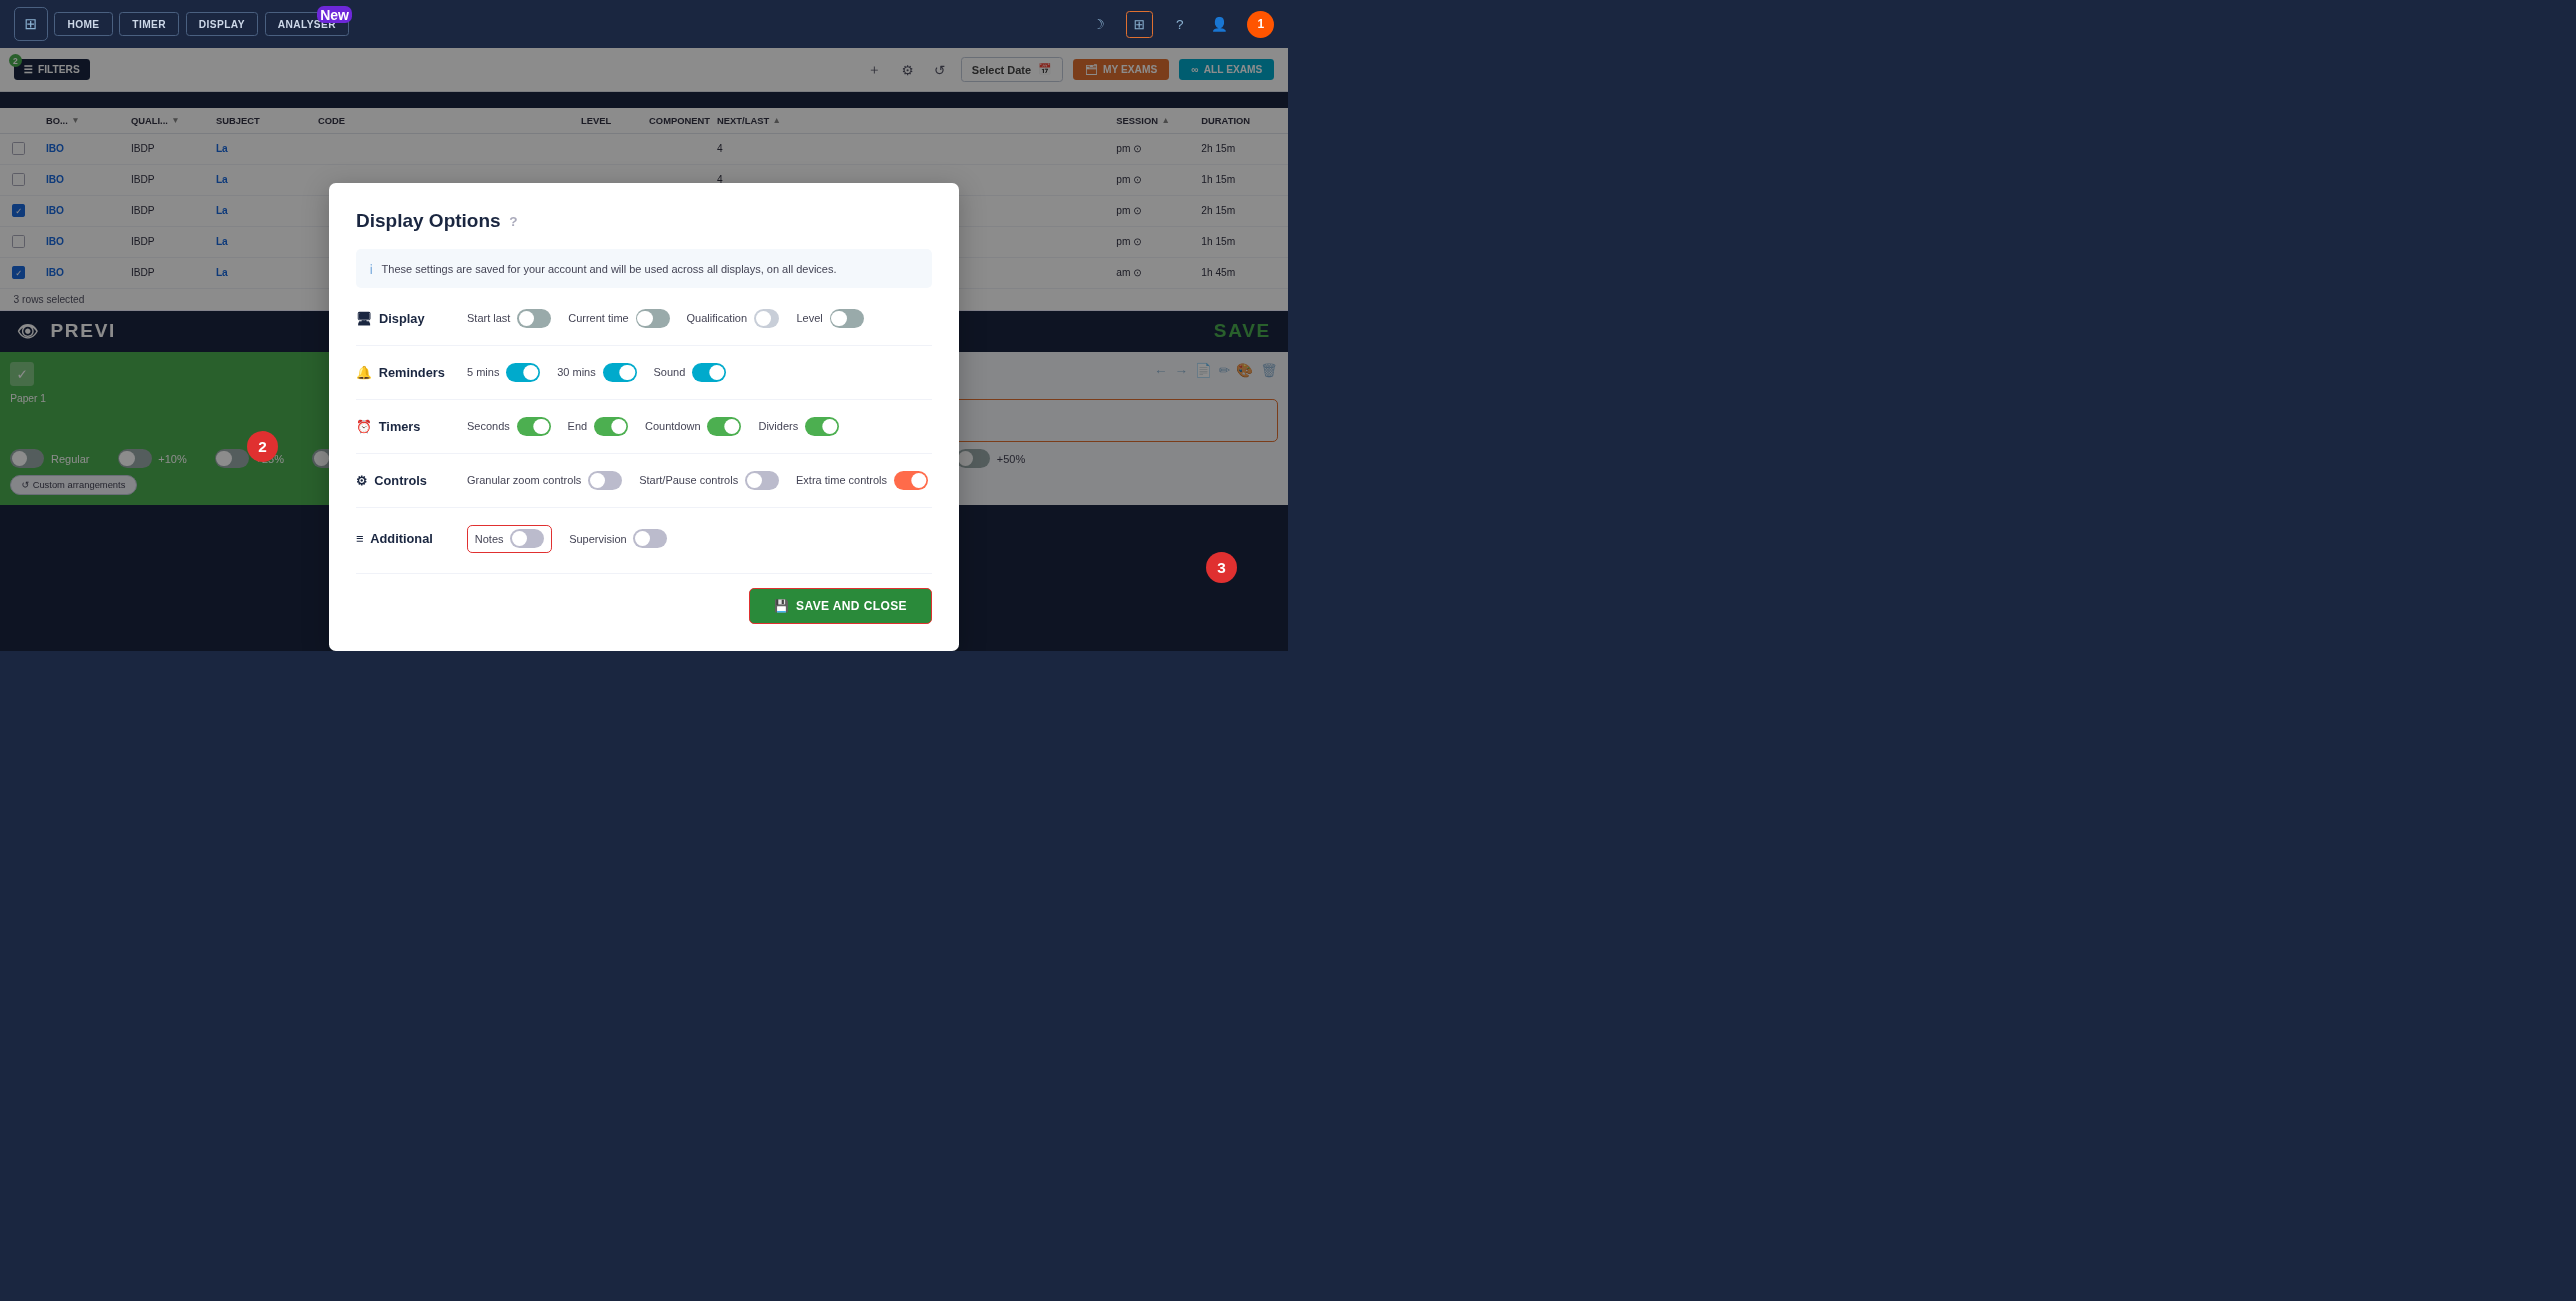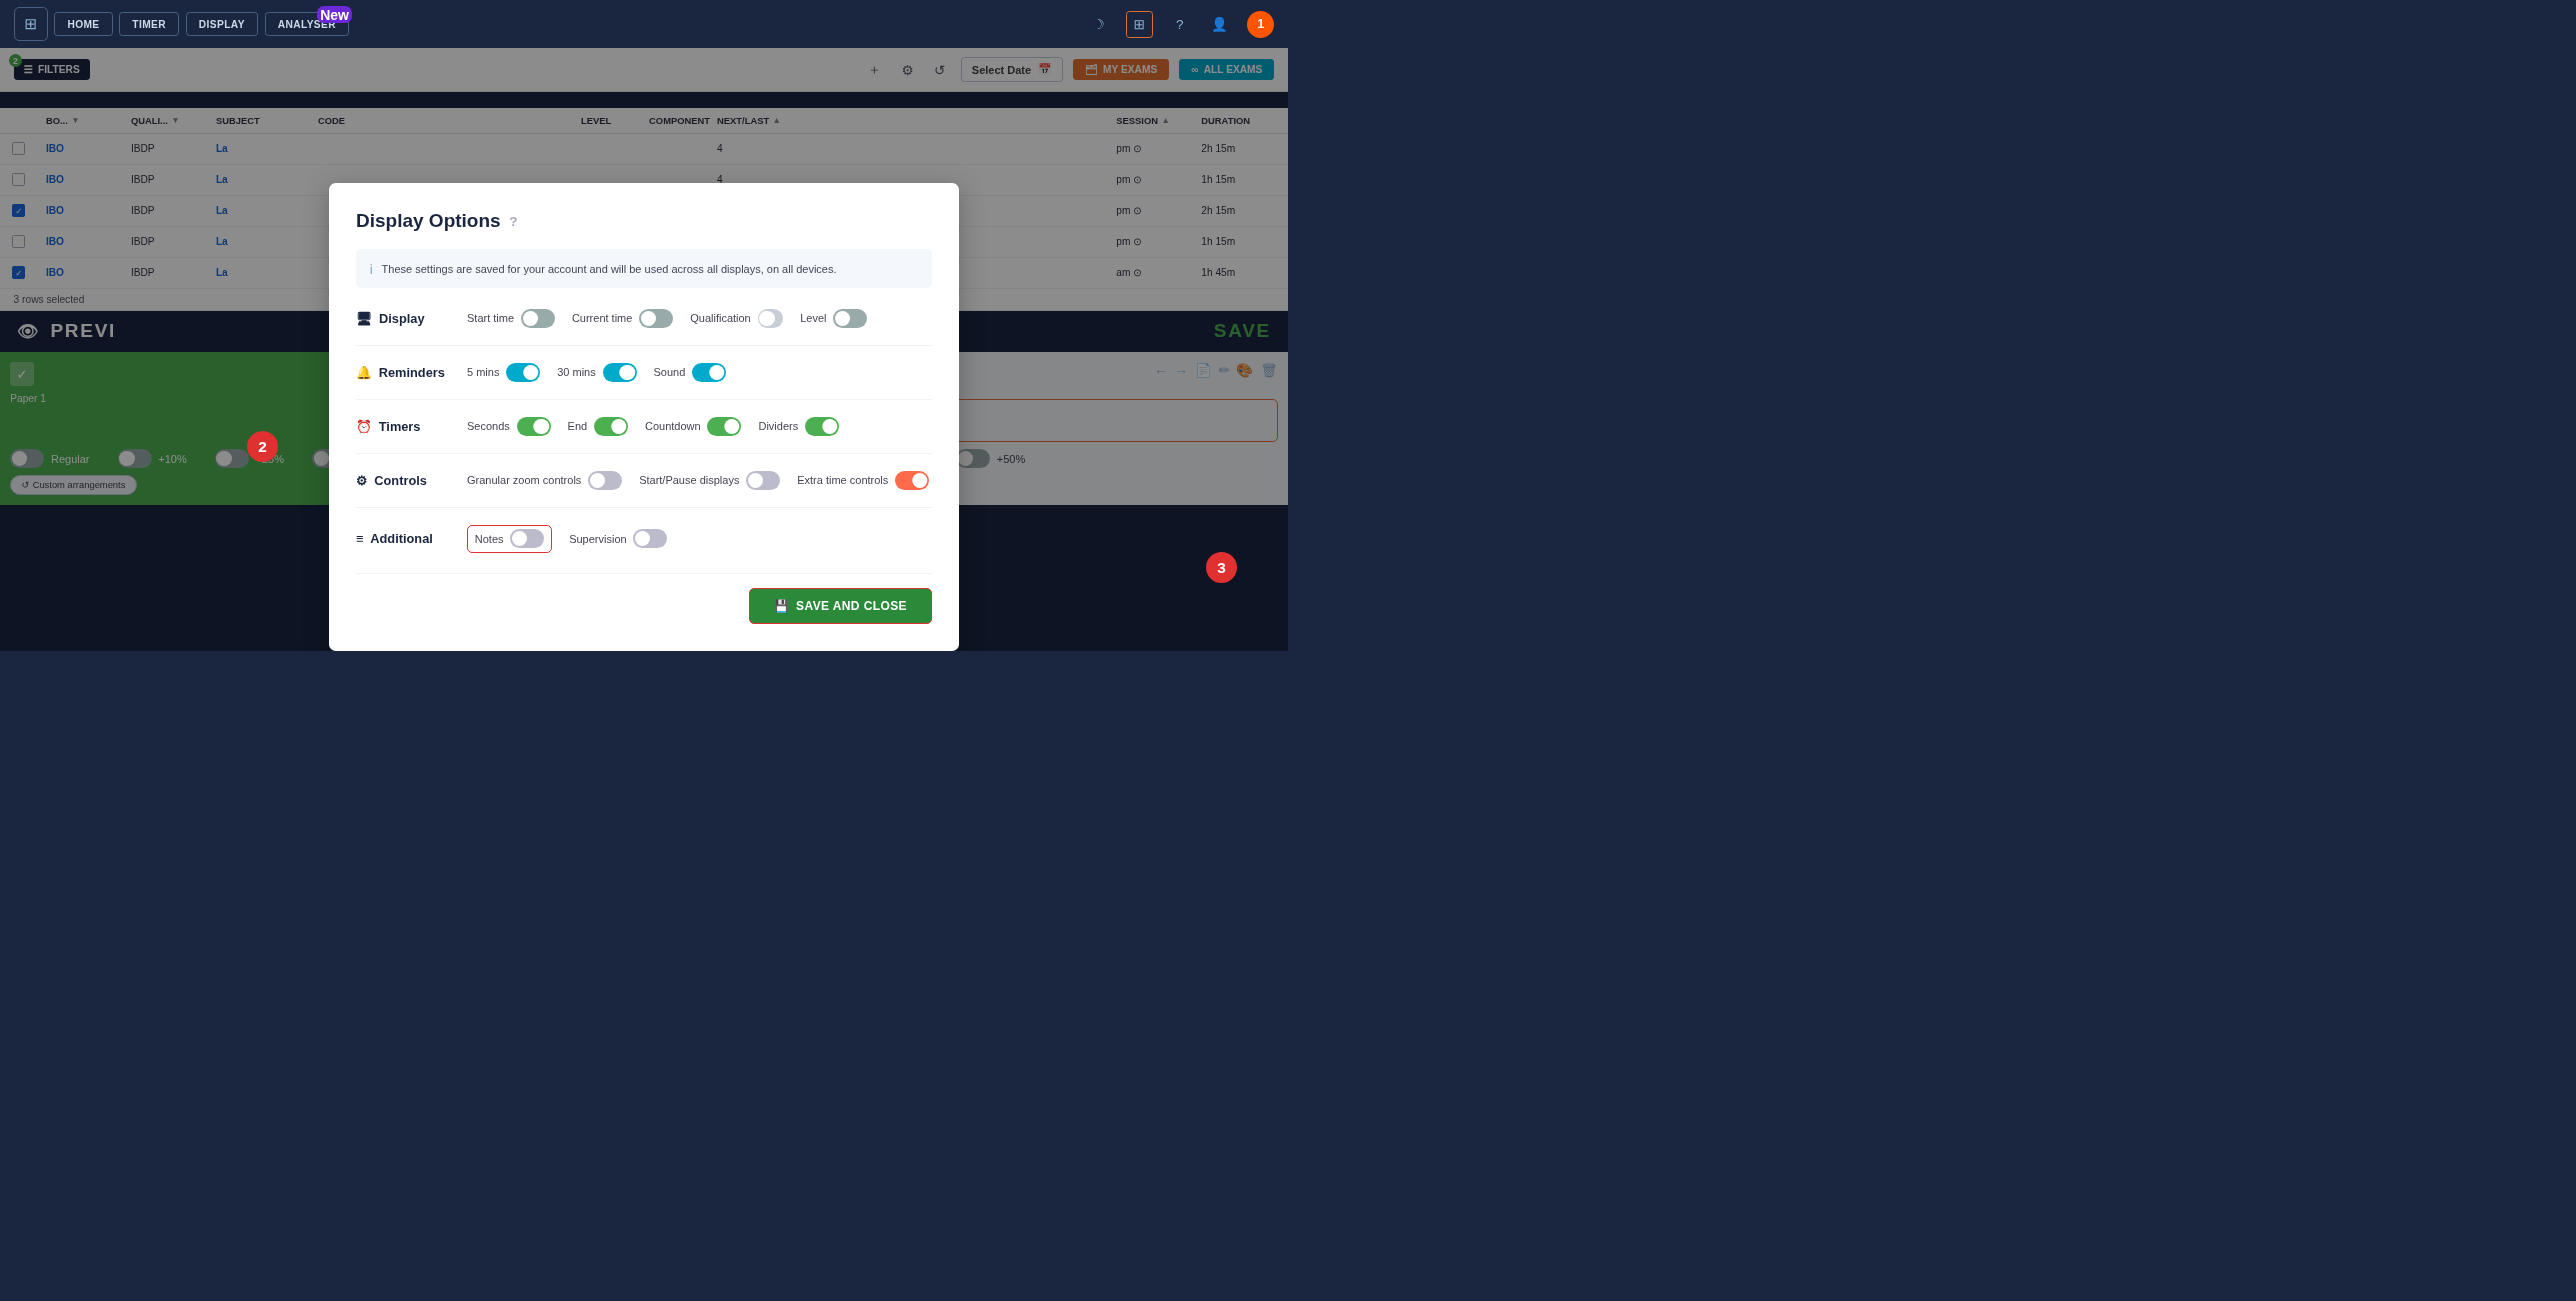--- a/index.html
+++ b/index.html
@@ -413,21 +413,21 @@
         <span>These settings are saved for your account and will be used across all displays, on all devices.</span>
       </div>
 
       <div class="option-row">
         <div class="option-label">
           <span>🖥</span>
           <span>Display</span>
         </div>
         <div class="option-controls">
           <div class="ctrl-item">
-            <span class="ctrl-text">Start time</span>
+            <span class="ctrl-text">Start last</span>
             <label class="toggle toggle-off"><input type="checkbox" style=""><span class="toggle-slider"></span></label>
           </div>
           <div class="ctrl-item">
             <span class="ctrl-text">Current time</span>
             <label class="toggle toggle-off"><input type="checkbox" style=""><span class="toggle-slider"></span></label>
           </div>
           <div class="ctrl-item">
             <span class="ctrl-text">Qualification</span>
             <label class="toggle toggle-off" style="width:25.6px;"><input type="checkbox" style=""><span class="toggle-slider" style="background:#c8ced8;"></span></label>
           </div>
@@ -488,21 +488,21 @@
         <div class="option-label">
           <span>⚙</span>
           <span>Controls</span>
         </div>
         <div class="option-controls">
           <div class="ctrl-item">
             <span class="ctrl-text">Granular zoom controls</span>
             <label class="toggle toggle-gray2"><input type="checkbox" style=""><span class="toggle-slider"></span></label>
           </div>
           <div class="ctrl-item">
-            <span class="ctrl-text">Start/Pause displays</span>
+            <span class="ctrl-text">Start/Pause controls</span>
             <label class="toggle toggle-gray2"><input type="checkbox" style=""><span class="toggle-slider"></span></label>
           </div>
           <div class="ctrl-item">
             <span class="ctrl-text">Extra time controls</span>
             <label class="toggle toggle-coral"><input type="checkbox" checked="" style=""><span class="toggle-slider"></span></label>
           </div>
         </div>
       </div>
 
       <div class="option-row" style="border-bottom:none; margin-bottom:0; padding-bottom:0;">

